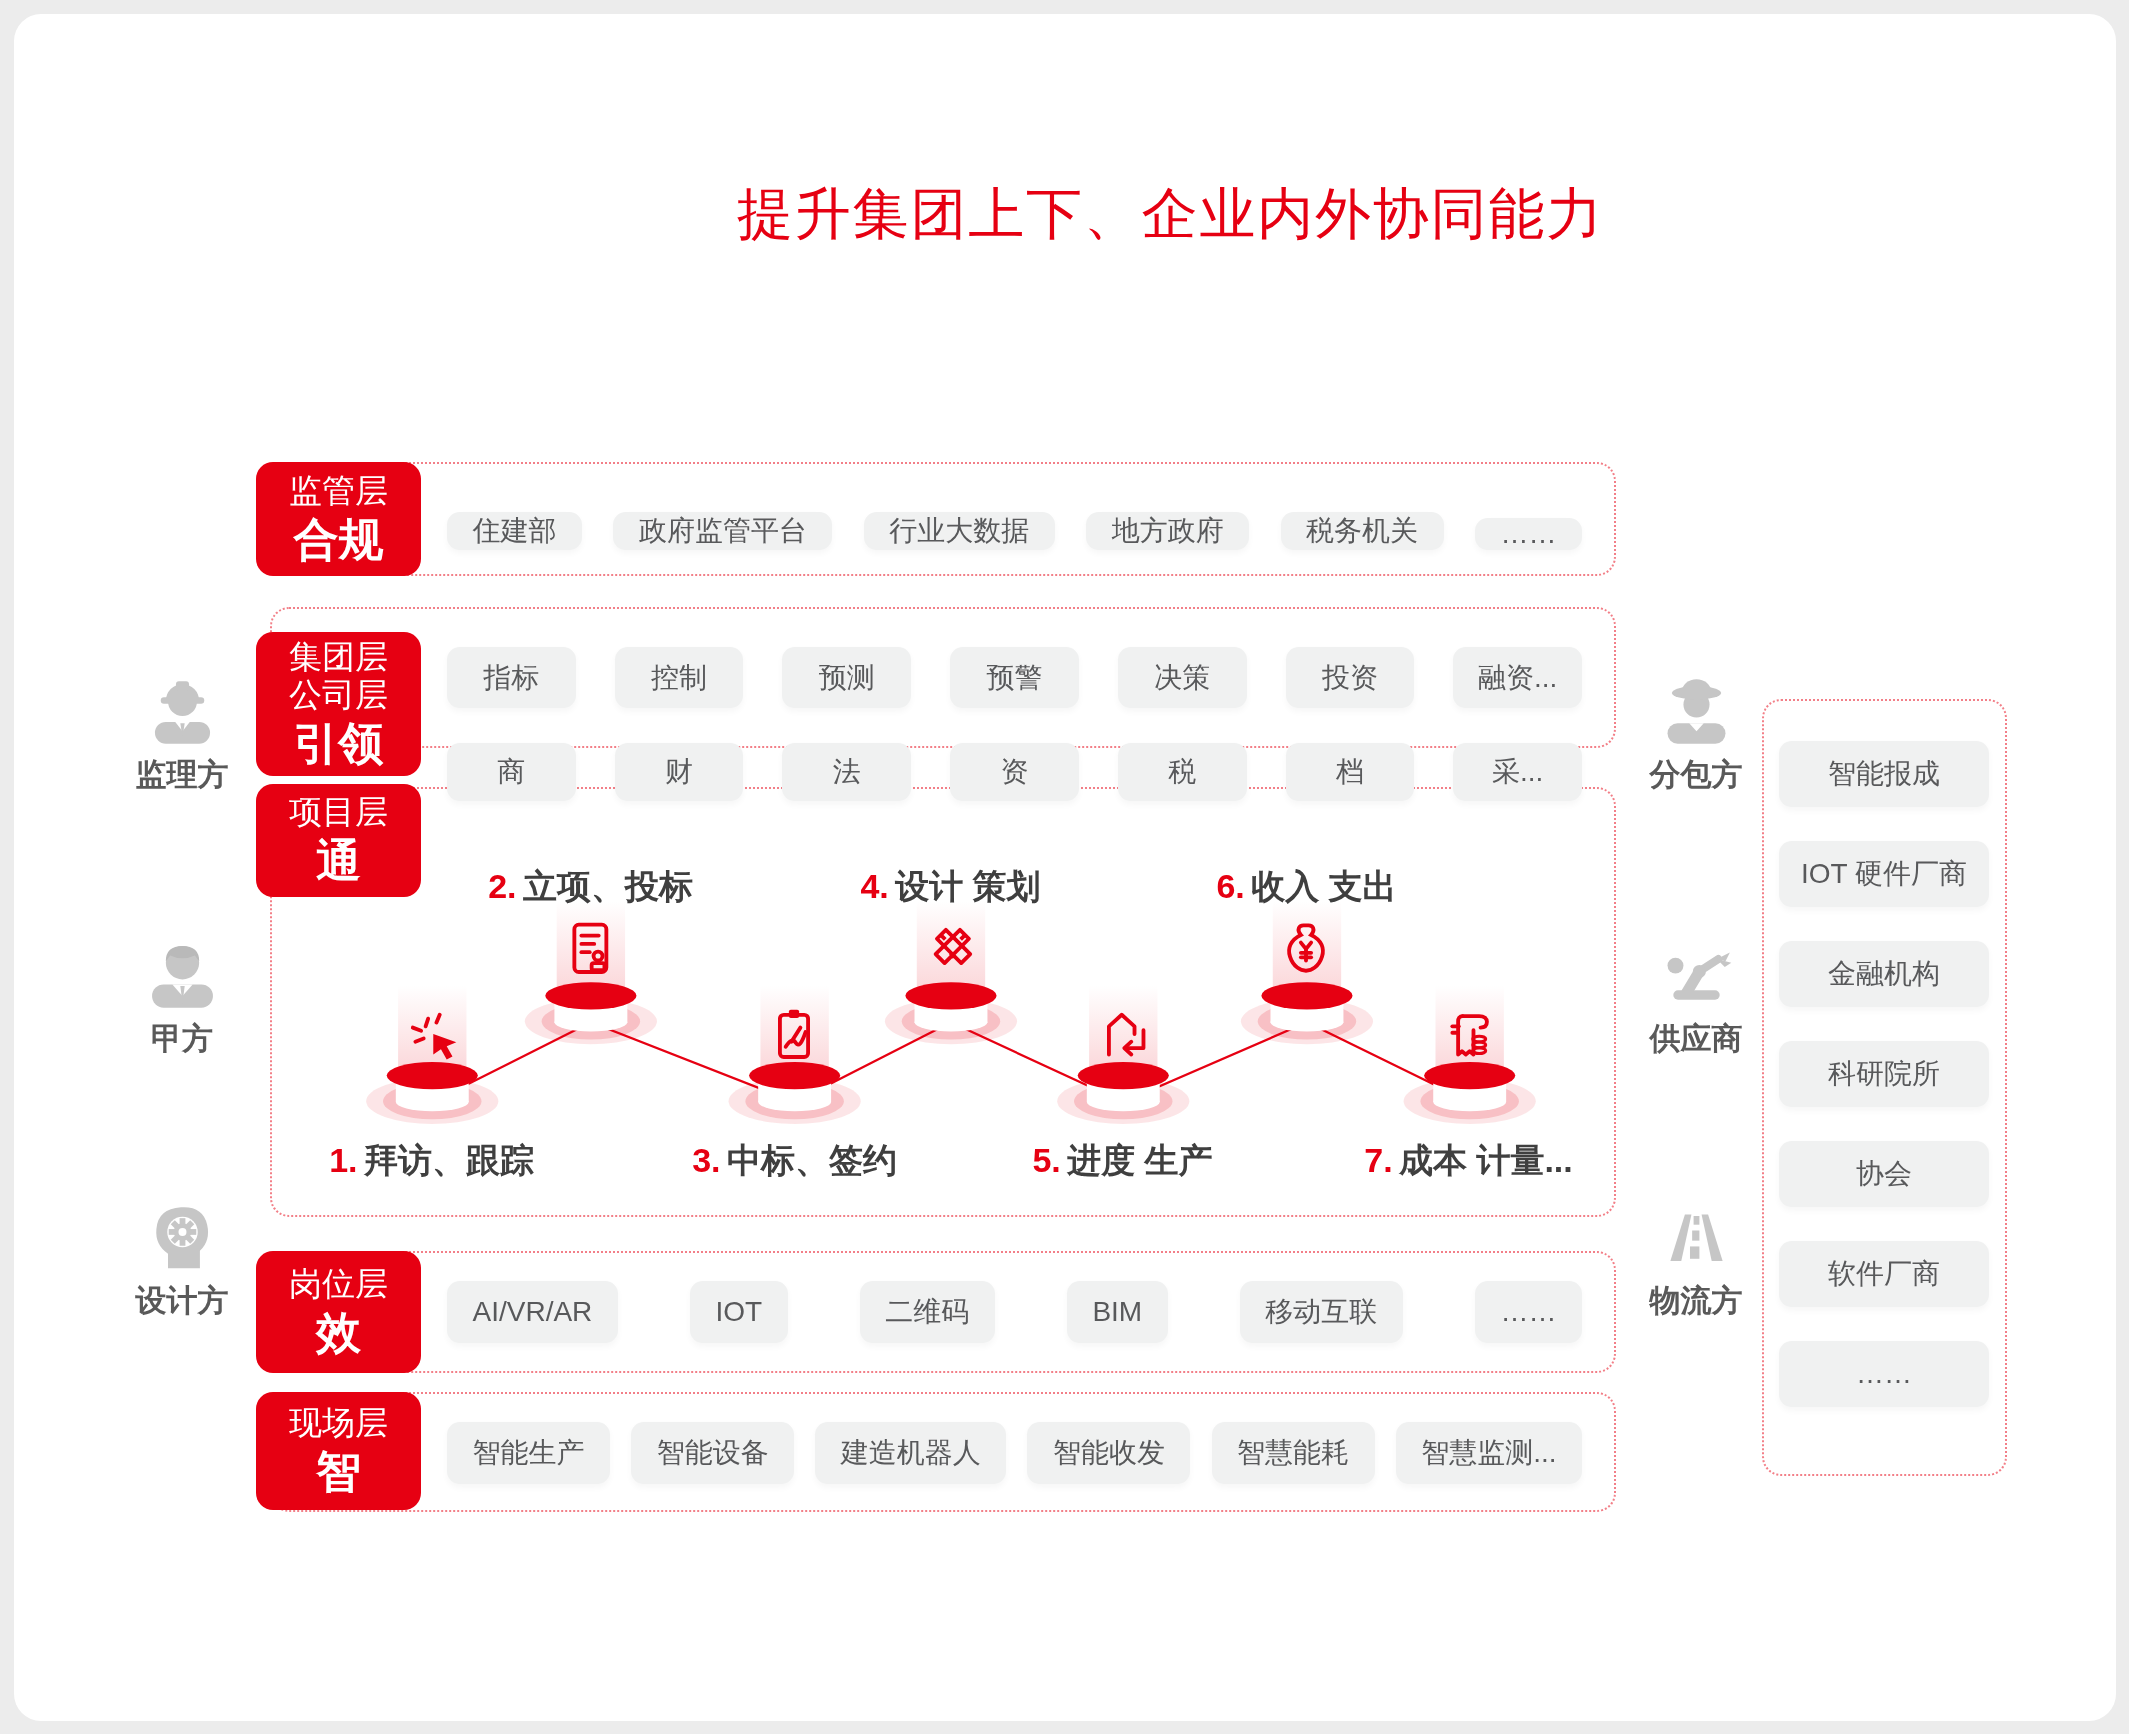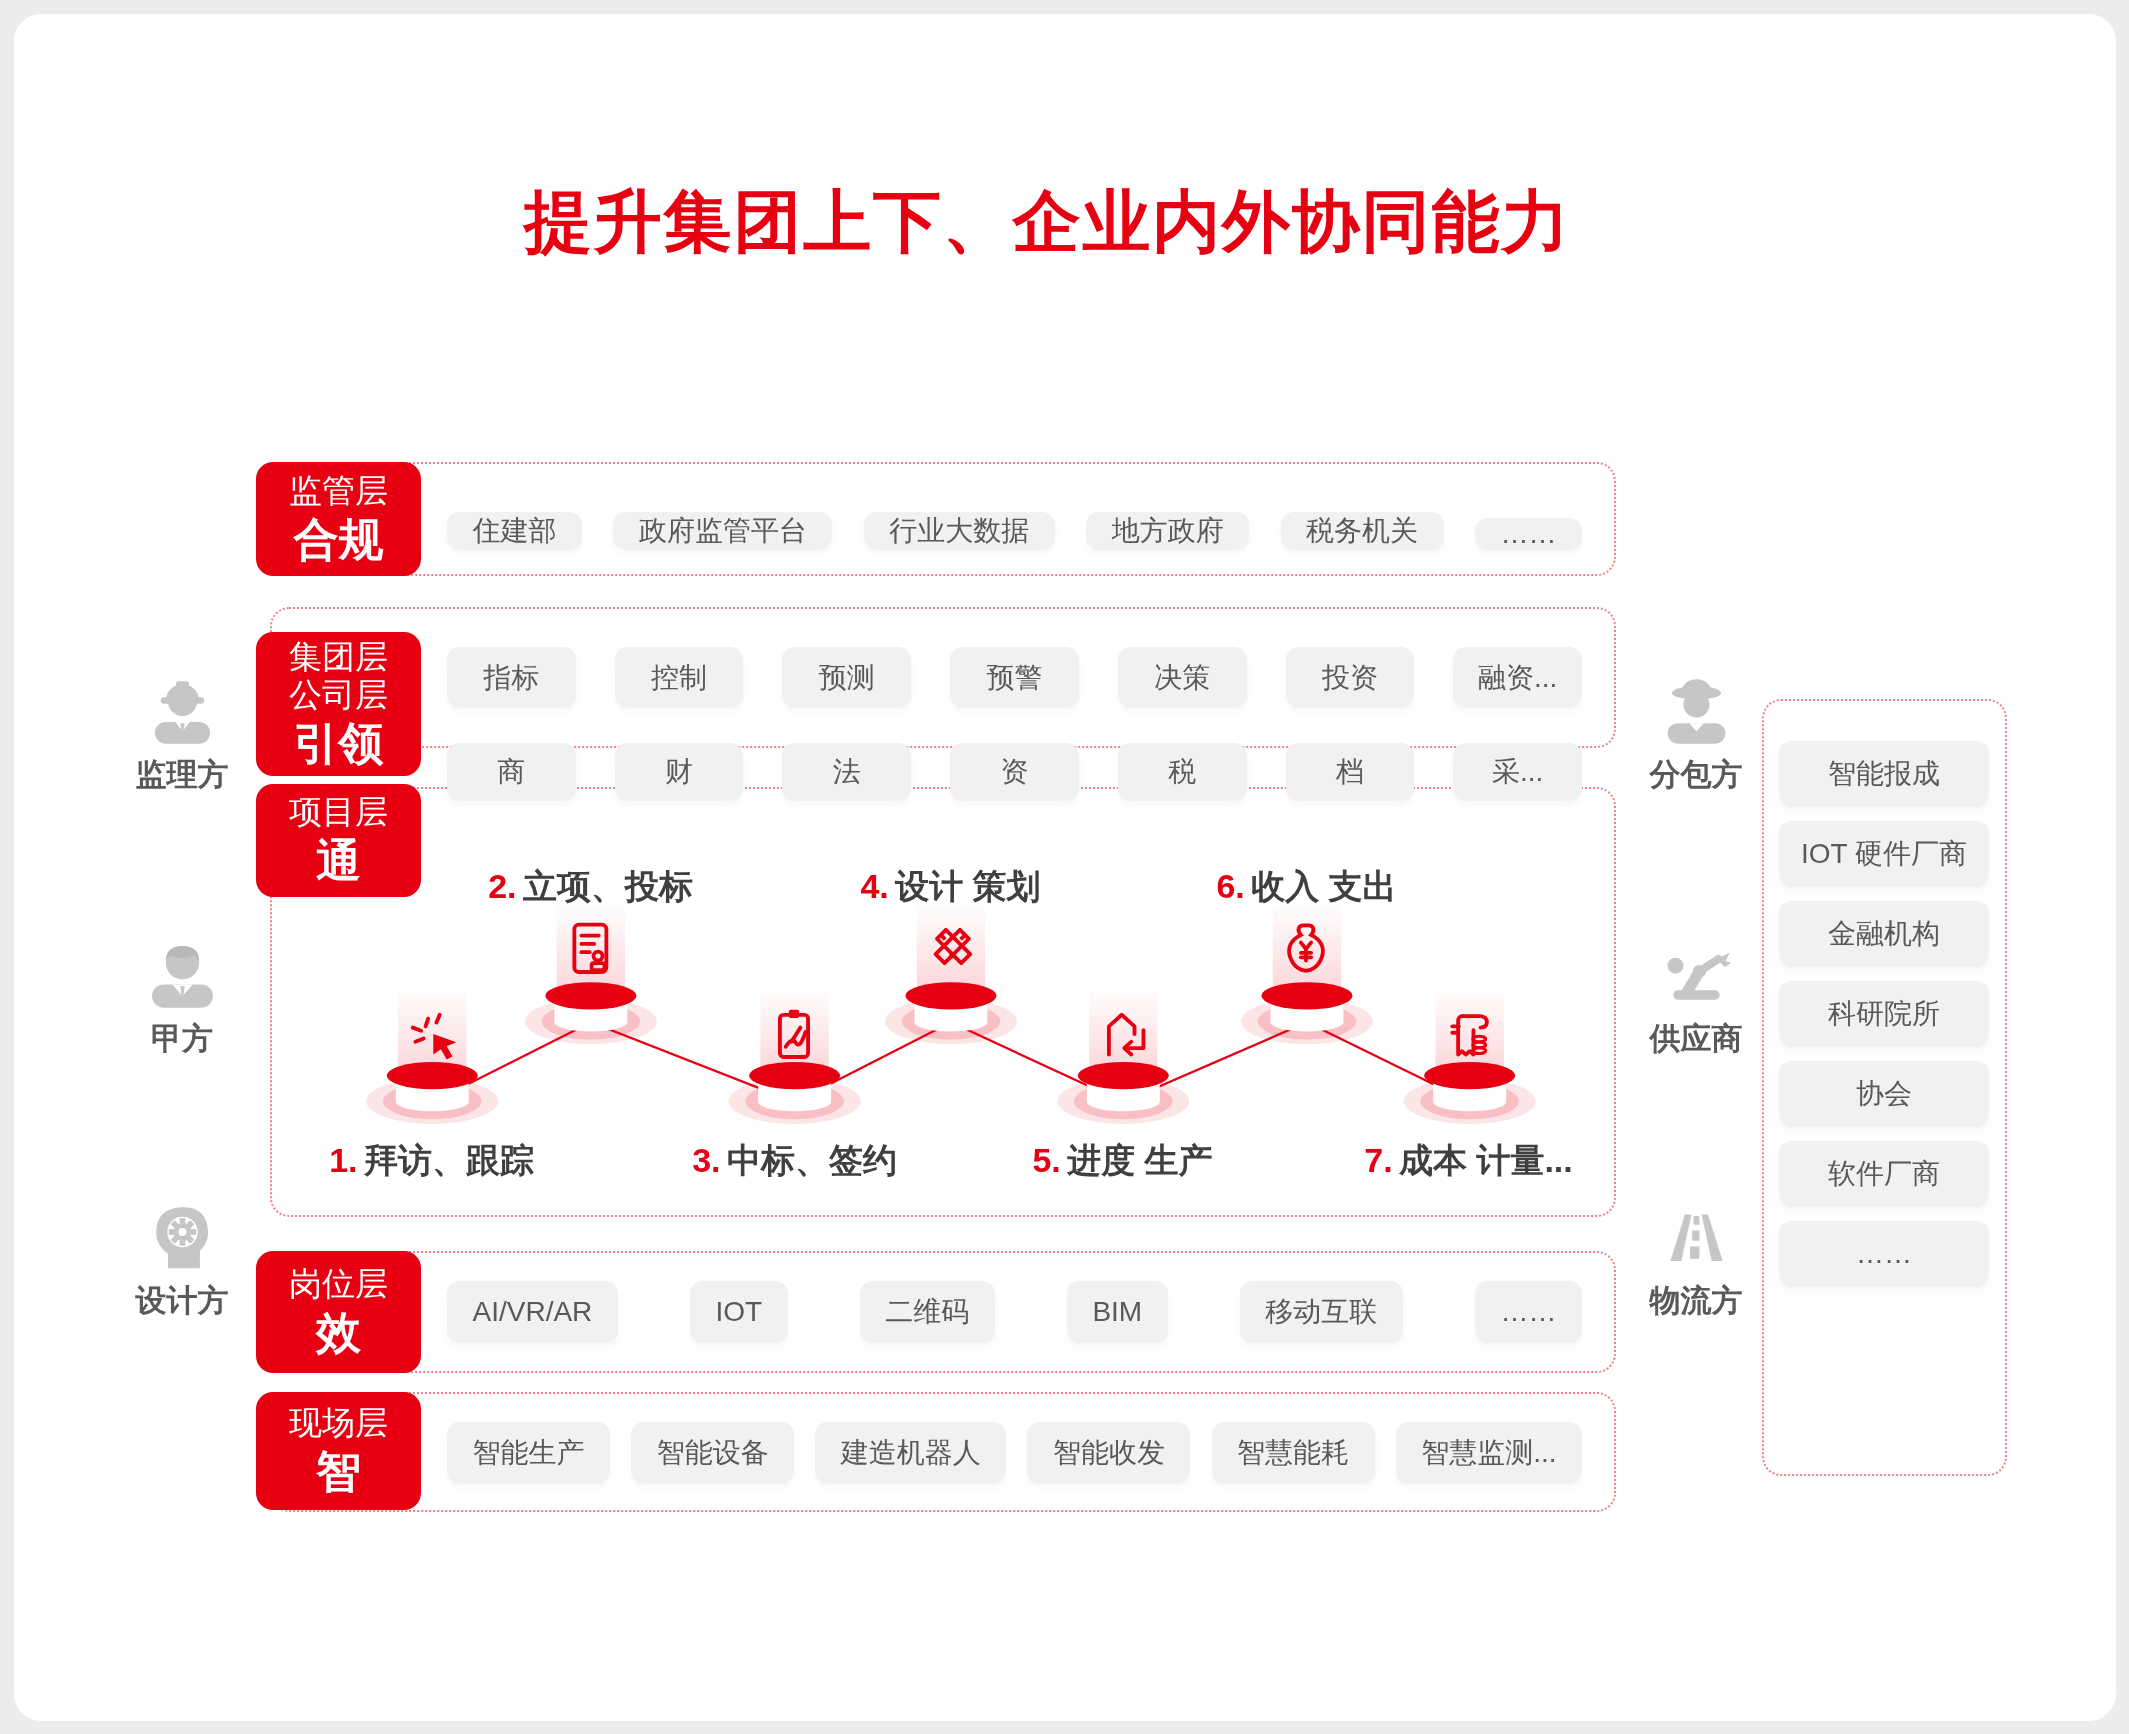--- a/index.html
+++ b/index.html
@@ -4,39 +4,39 @@
 <style>
   html,body{margin:0;padding:0;}
   body{
     width:2129px;height:1735px;background:#ececec;
     font-family:"Liberation Sans","DejaVu Sans",sans-serif;
     overflow:hidden;
   }
   .stage{position:relative;width:2129px;height:1735px;}
   .card{position:absolute;left:13.7px;top:13.7px;width:2102px;height:1707px;
     background:#ffffff;border-radius:27px;}
-  .title{position:absolute;left:524px;top:177px;width:1080px;text-align:left;
-    font-size:68px;font-weight:bold;color:#e60012;letter-spacing:1.8px;white-space:nowrap;}
+  .title{position:absolute;left:524px;top:177px;width:1080px;text-align:right;
+    font-size:56px;font-weight:normal;color:#e60012;letter-spacing:1.8px;white-space:nowrap;}
   
   .dash{position:absolute;border:2.3px dotted rgba(230,0,18,.5);border-radius:19px;box-sizing:border-box;}
   
   .lbl{position:absolute;left:256px;width:165px;background:#e60012;border-radius:17px;
     color:#fff;display:flex;flex-direction:column;align-items:center;justify-content:center;
     line-height:1.16;box-sizing:border-box;z-index:6;}
   .lbl .l1{font-size:33px;font-weight:400;}
   .lbl .lb{font-size:45px;font-weight:bold;margin-top:3.6px;}
   
   .items{position:absolute;display:flex;justify-content:space-between;align-items:stretch;z-index:5;}
   .item{background:#f0f1f1;border-radius:12.8px;color:#58595b;font-size:28px;
     display:flex;align-items:center;justify-content:center;padding:0 25.5px;
     min-width:87px;box-sizing:border-box;white-space:nowrap;
     box-shadow:0 3.6px 6.4px rgba(0,0,0,0.035);}
   .items.equal{gap:39px;}
   .items.equal .item{flex:1;padding:0 4.6px;min-width:0;}
-  .items.vert{flex-direction:column;justify-content:flex-start;gap:14px;}
+  .items.vert{flex-direction:column;justify-content:flex-start;gap:34px;}
   .items.vert .item{width:100%;height:66px;flex:none;}
   
   #flow-svg{position:absolute;left:270px;top:787px;z-index:4;}
   .flow-icon{position:absolute;width:64px;height:64px;z-index:5;}
   .flow-icon svg{width:100%;height:100%;}
   .flow-label{position:absolute;width:255px;text-align:center;font-size:34px;font-weight:bold;
     color:#3f3f3f;white-space:nowrap;z-index:6;}
   .flow-label .num{color:#e60012;margin-right:6.4px;}
   
   .party{position:absolute;width:118px;text-align:center;z-index:6;}

